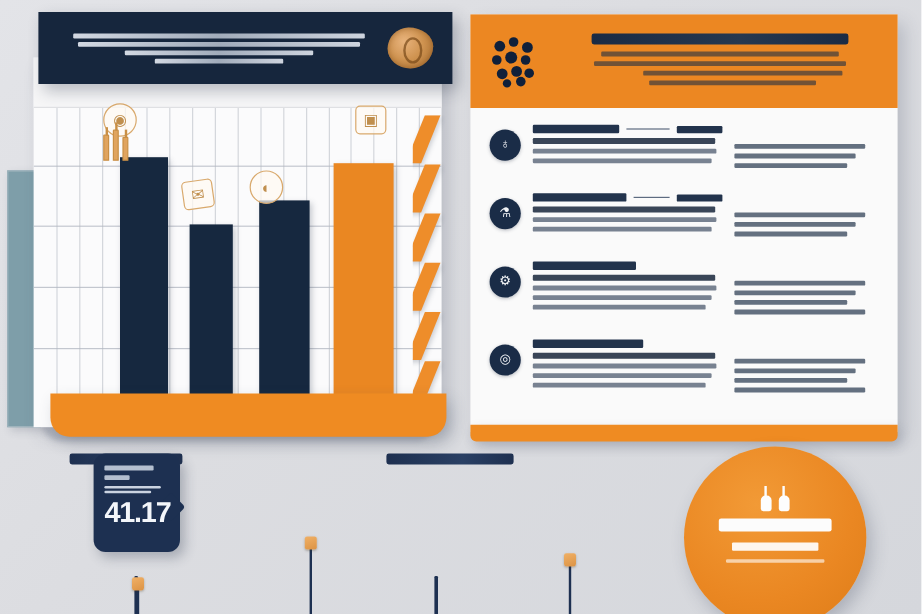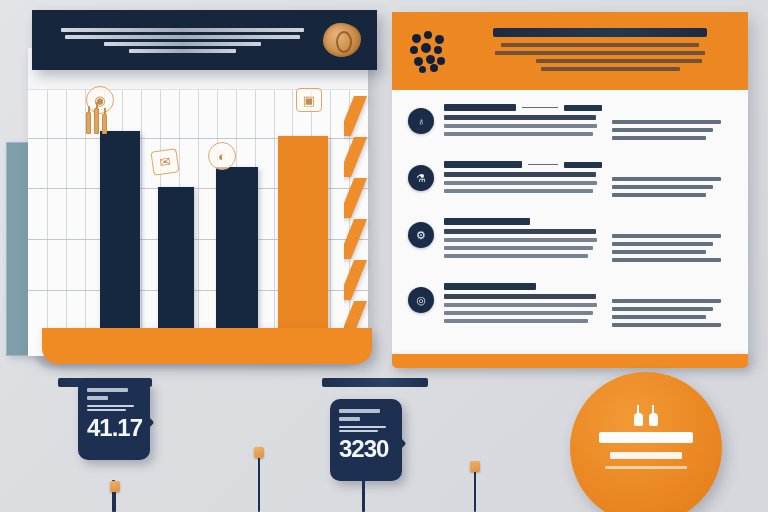--- a/index.html
+++ b/index.html
@@ -598,27 +598,20 @@
     <div class="kpi-sub">illegible sub label</div>
     <div class="kpi-sub short">illg</div>
     <div class="kpi-divider"></div>
     <div class="kpi-divider two"></div>
     <div class="kpi-value">41.17</div>
   </div>
 
   <div class="kpi-caption" style="left:322px; top:378px; width:106px;">illegible caption right</div>
 
   <div class="kpi-stem" style="left:362px; top:480px; height:32px;"></div>
-  <div class="kpi-tag" style="left:330px; top:399px;">
-    <div class="kpi-sub">illegible sub label</div>
-    <div class="kpi-sub short">illg</div>
-    <div class="kpi-divider"></div>
-    <div class="kpi-divider two"></div>
-    <div class="kpi-value">3230</div>
-  </div>
 
   <div class="pin" style="left:114px; top:490px; height:22px;">
     <span class="pin-head"></span>
   </div>
   <div class="pin" style="left:258px; top:456px; height:56px;">
     <span class="pin-head"></span>
   </div>
   <div class="pin" style="left:474px; top:470px; height:42px;">
     <span class="pin-head"></span>
   </div>

